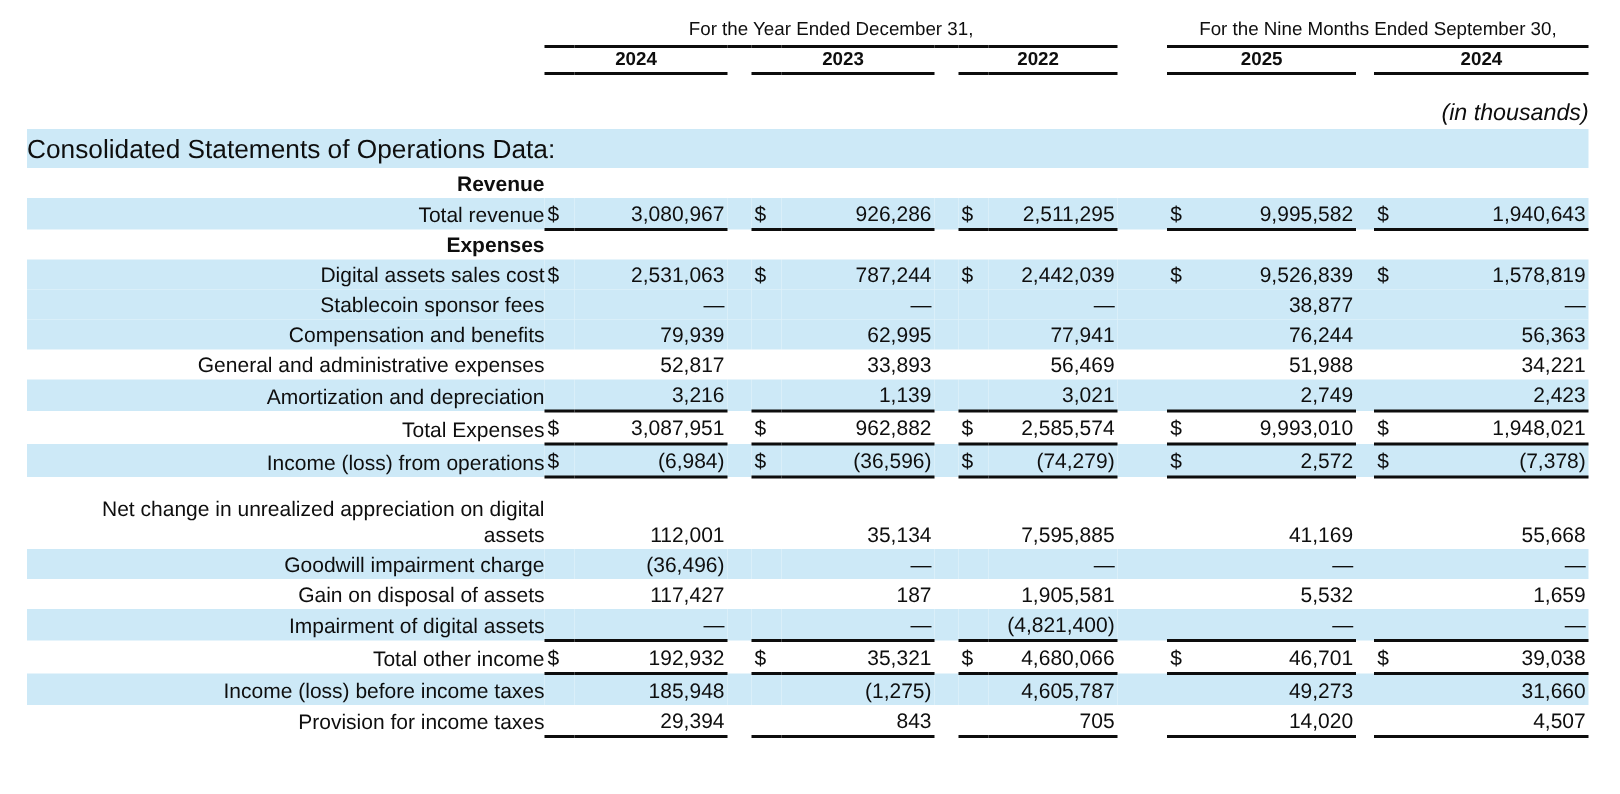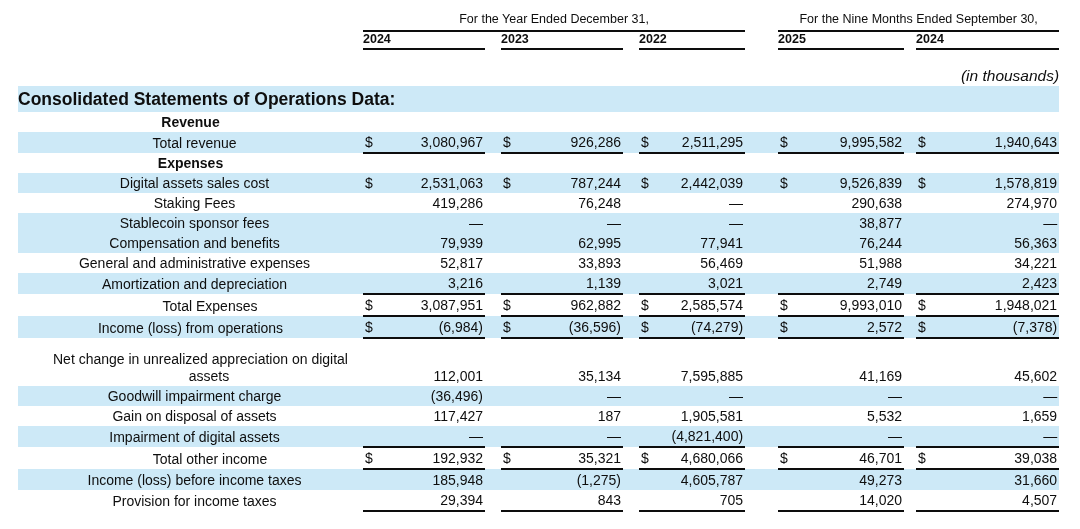--- a/index.html
+++ b/index.html
@@ -18,34 +18,34 @@
   td{
     padding:0;font-size:14px;line-height:20px;vertical-align:bottom;
     white-space:nowrap;overflow:visible;
   }
   
   td.grp{
     font-size:12.5px;font-weight:normal;text-align:center;
     line-height:15px;padding-bottom:3px;border-bottom:2px solid var(--rule);
   }
   td.yr{
-    font-size:12.5px;font-weight:bold;text-align:left;
+    font-size:12.5px;font-weight:bold;text-align:center;
     line-height:15px;padding-bottom:1px;border-bottom:2px solid var(--rule);
   }
   td.units{
     font-size:15.5px;font-weight:normal;font-style:italic;text-align:right;
     line-height:21px;padding-top:15px;
   }
   tr.title-row td{
     background:var(--stripe);
-    font-size:17.5px;font-weight:bold;line-height:26px;
+    font-size:17.5px;font-weight:normal;line-height:26px;
   }
   
   tr.blue td{background:var(--stripe);}
-  td.lbl{text-align:center;}
+  td.lbl{text-align:right;}
   td.lbl.bold{font-weight:bold;}
   td.lbl.i1{padding-left:8px;}
   td.lbl.i2{padding-left:39px;}
   td.lbl.hang{
     padding-left:37px;text-indent:-17px;white-space:normal;
     line-height:17px;padding-top:13px;padding-bottom:1px;
   }
   td.d{text-align:left;padding-left:2px;}
   td.v{text-align:right;padding-right:2px;}
   td.ru{border-bottom:2px solid var(--rule);}
@@ -165,37 +165,20 @@
           <td></td>
           <td class="d">$</td>
           <td class="v">2,442,039</td>
           <td></td>
           <td class="d">$</td>
           <td class="v">9,526,839</td>
           <td></td>
           <td class="d">$</td>
           <td class="v">1,578,819</td>
         </tr>
-        <tr>
-          <td class="lbl i1">Staking Fees</td>
-          <td class="d"></td>
-          <td class="v">419,286</td>
-          <td></td>
-          <td class="d"></td>
-          <td class="v">76,248</td>
-          <td></td>
-          <td class="d"></td>
-          <td class="v">—</td>
-          <td></td>
-          <td class="d"></td>
-          <td class="v">290,638</td>
-          <td></td>
-          <td class="d"></td>
-          <td class="v">274,970</td>
-        </tr>
         <tr class="blue">
           <td class="lbl i1">Stablecoin sponsor fees</td>
           <td class="d"></td>
           <td class="v">—</td>
           <td></td>
           <td class="d"></td>
           <td class="v">—</td>
           <td></td>
           <td class="d"></td>
           <td class="v">—</td>
@@ -299,21 +282,21 @@
           <td class="d"></td>
           <td class="v">35,134</td>
           <td></td>
           <td class="d"></td>
           <td class="v">7,595,885</td>
           <td></td>
           <td class="d"></td>
           <td class="v">41,169</td>
           <td></td>
           <td class="d"></td>
-          <td class="v">45,602</td>
+          <td class="v">55,668</td>
         </tr>
         <tr class="blue">
           <td class="lbl i1">Goodwill impairment charge</td>
           <td class="d"></td>
           <td class="v">(36,496)</td>
           <td></td>
           <td class="d"></td>
           <td class="v">—</td>
           <td></td>
           <td class="d"></td>

